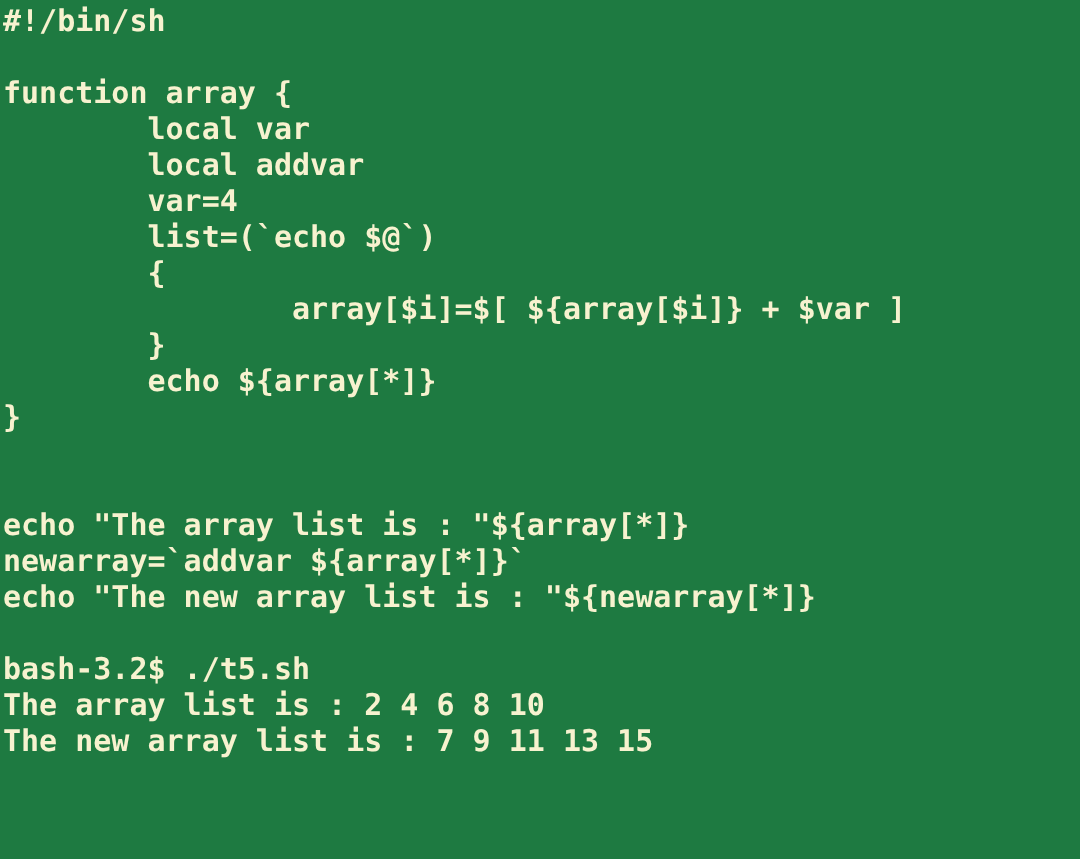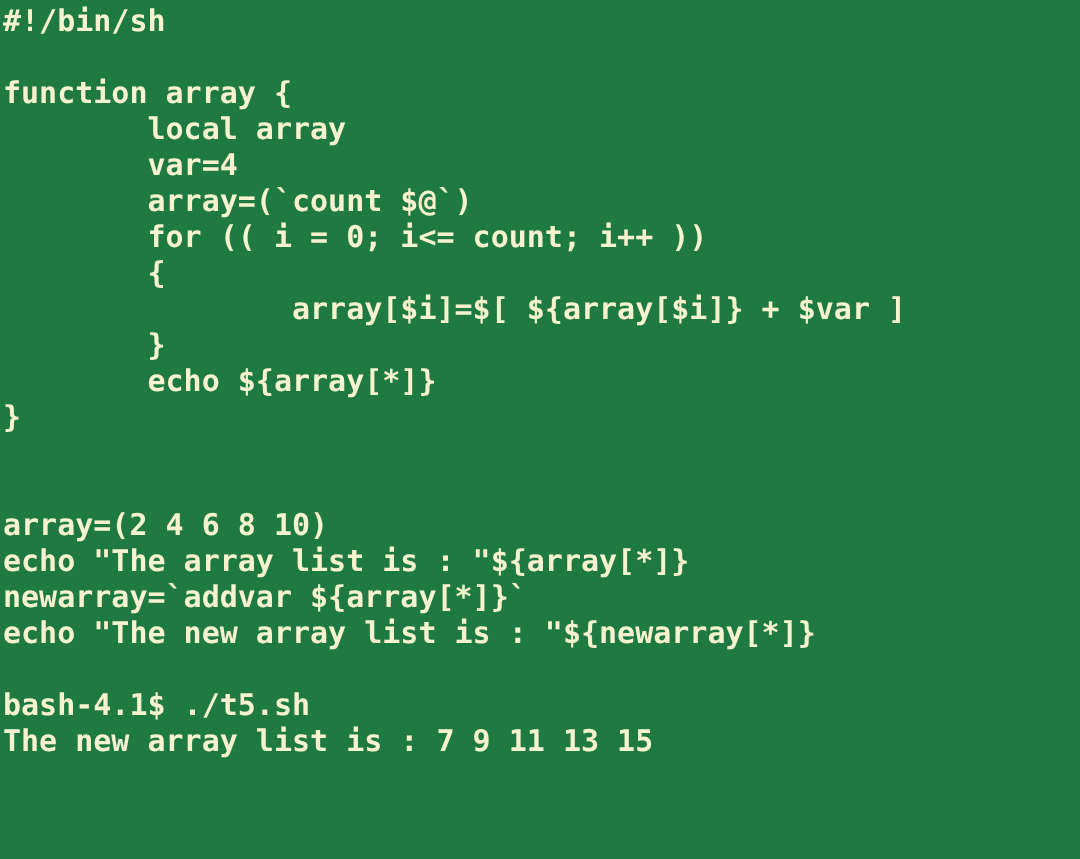--- a/index.html
+++ b/index.html
@@ -35,31 +35,31 @@
     height: 36px;
   }
 </style>
 </head>
 <body>
 
 <div id="terminal">
     <div class="code-line">#!/bin/sh</div>
     <div class="code-line blank"></div>
     <div class="code-line">function array {</div>
-    <div class="code-line">        local array</div>
+    <div class="code-line">        local var</div>
+    <div class="code-line">        local addvar</div>
     <div class="code-line">        var=4</div>
-    <div class="code-line">        array=(`count $@`)</div>
-    <div class="code-line">        for (( i = 0; i&lt;= count; i++ ))</div>
+    <div class="code-line">        list=(`echo $@`)</div>
     <div class="code-line">        {</div>
     <div class="code-line">                array[$i]=$[ ${array[$i]} + $var ]</div>
     <div class="code-line">        }</div>
     <div class="code-line">        echo ${array[*]}</div>
     <div class="code-line">}</div>
     <div class="code-line blank"></div>
     <div class="code-line blank"></div>
-    <div class="code-line">array=(2 4 6 8 10)</div>
     <div class="code-line">echo "The array list is : "${array[*]}</div>
     <div class="code-line">newarray=`addvar ${array[*]}`</div>
     <div class="code-line">echo "The new array list is : "${newarray[*]}</div>
     <div class="code-line blank"></div>
-    <div class="code-line">bash-4.1$ ./t5.sh</div>
+    <div class="code-line">bash-3.2$ ./t5.sh</div>
+    <div class="code-line">The array list is : 2 4 6 8 10</div>
     <div class="code-line">The new array list is : 7 9 11 13 15</div>
   </div>
 
 </body></html>

